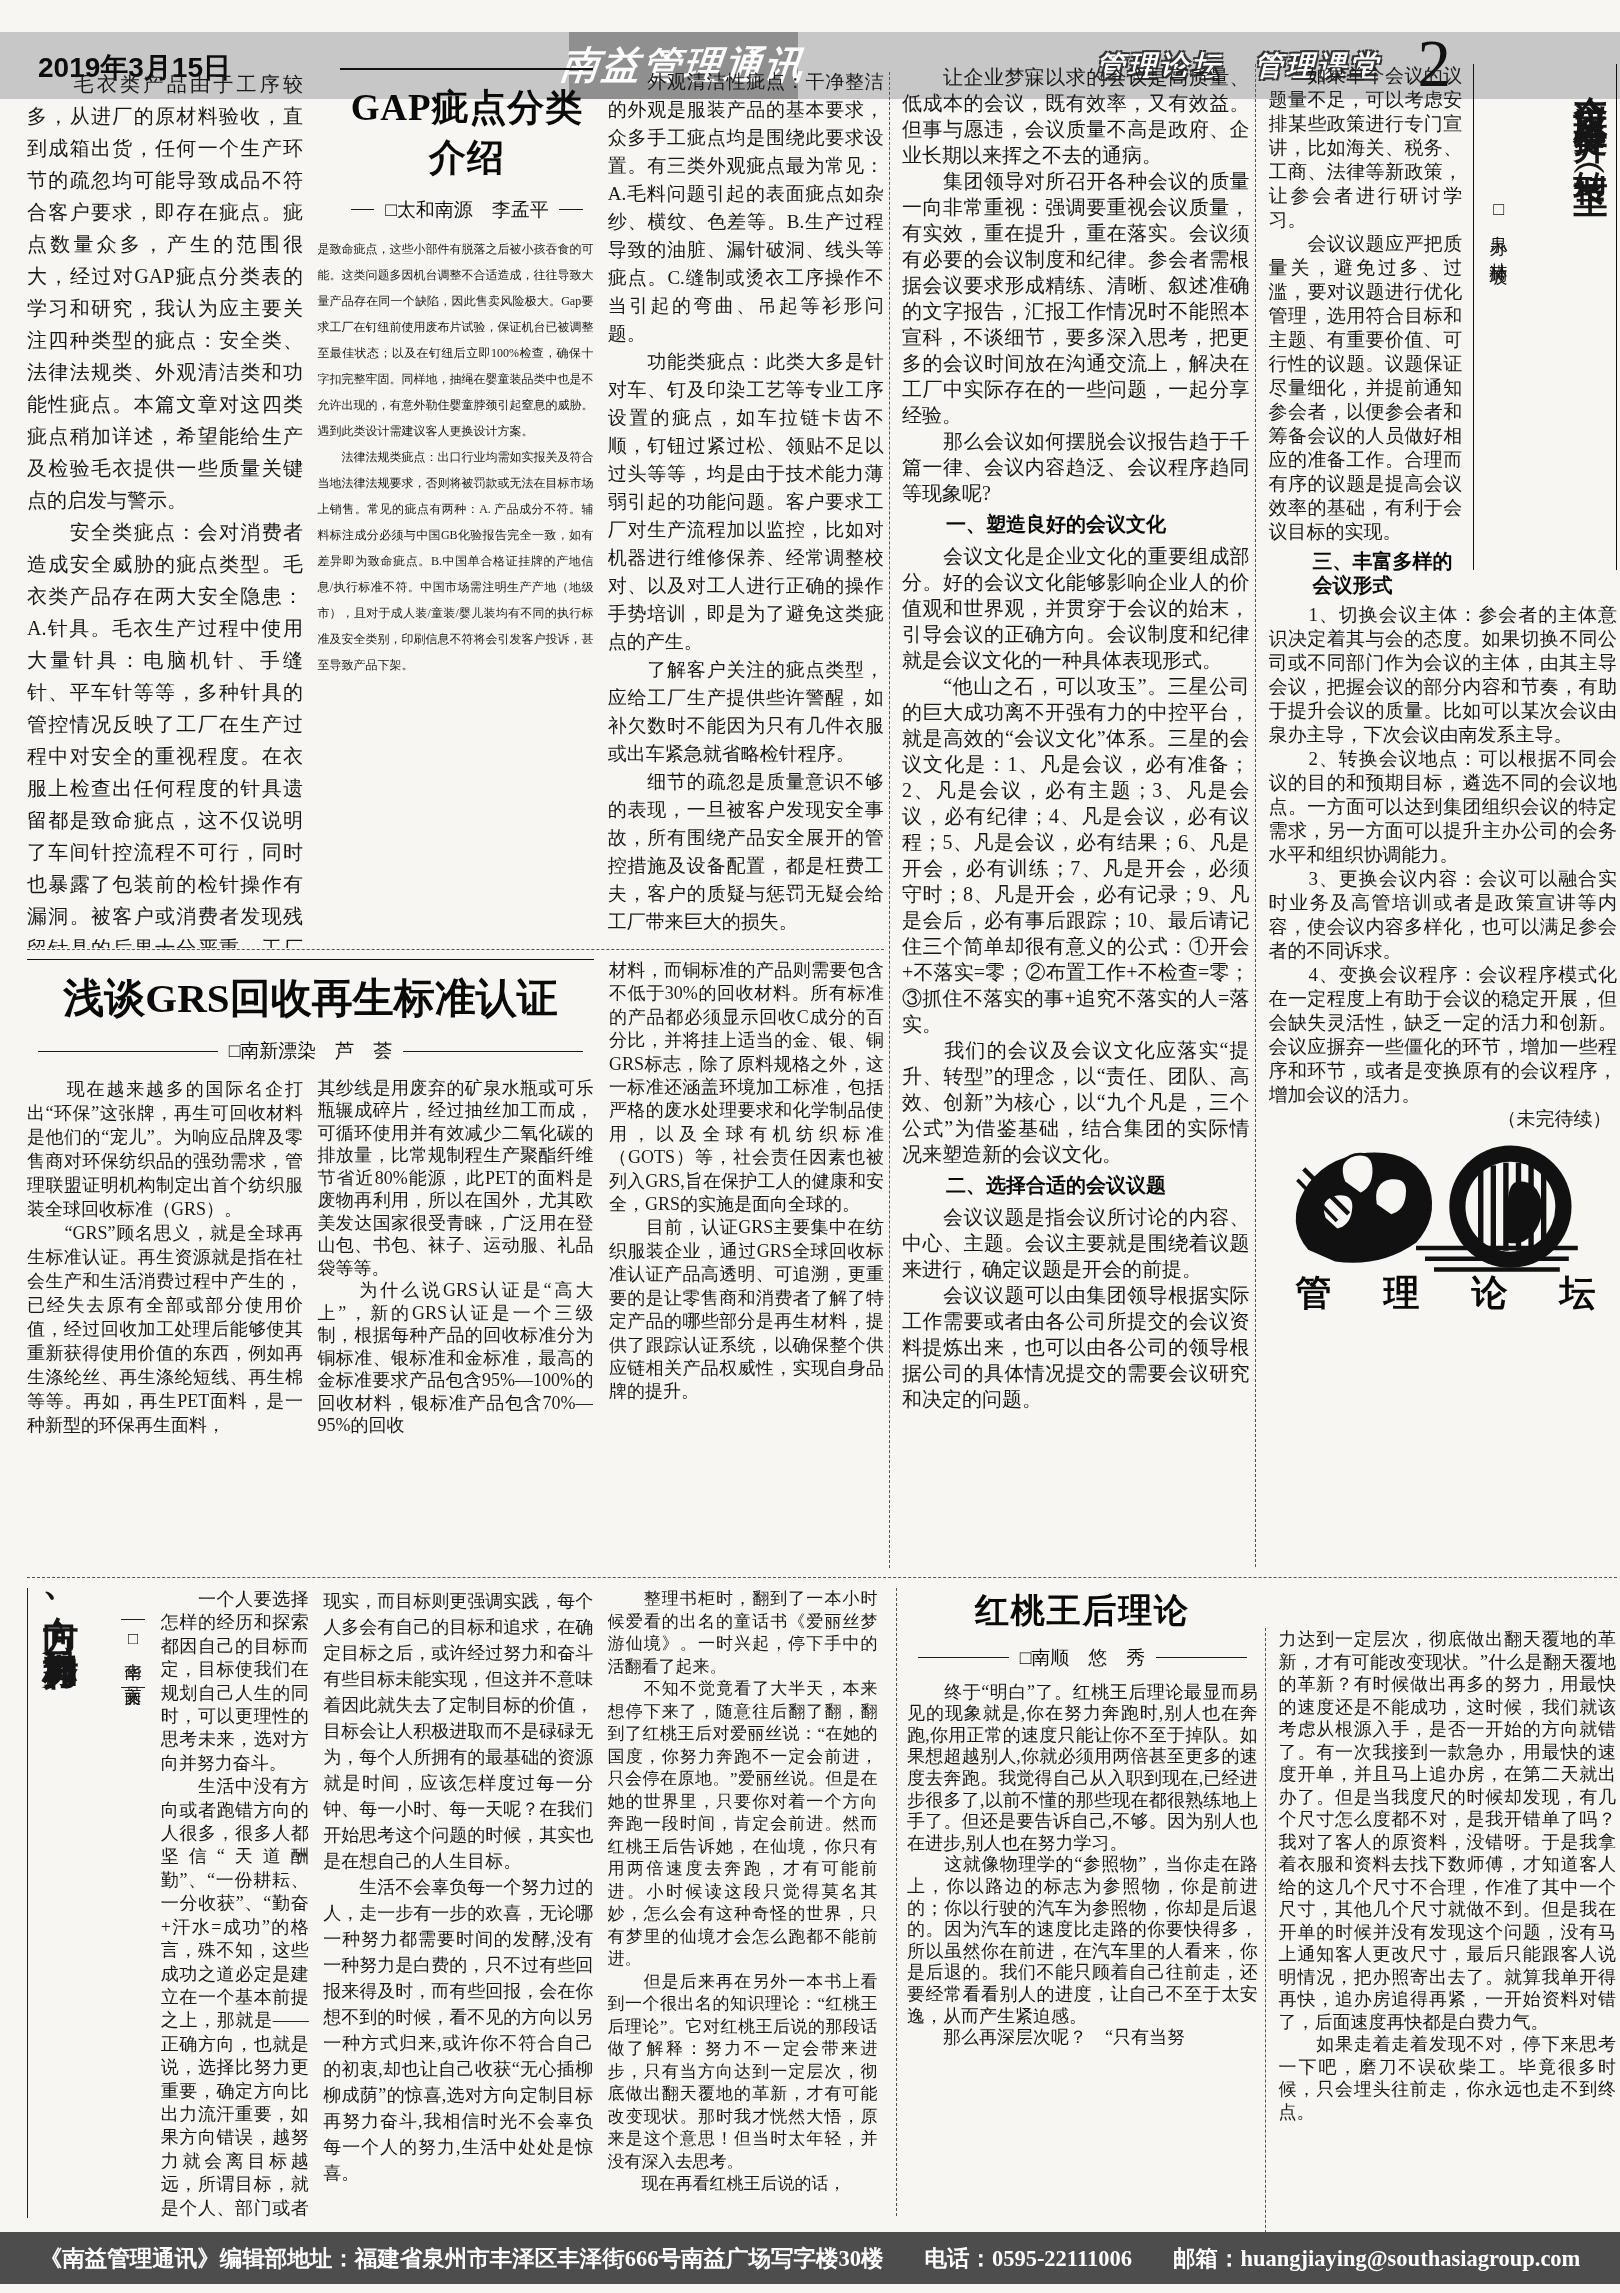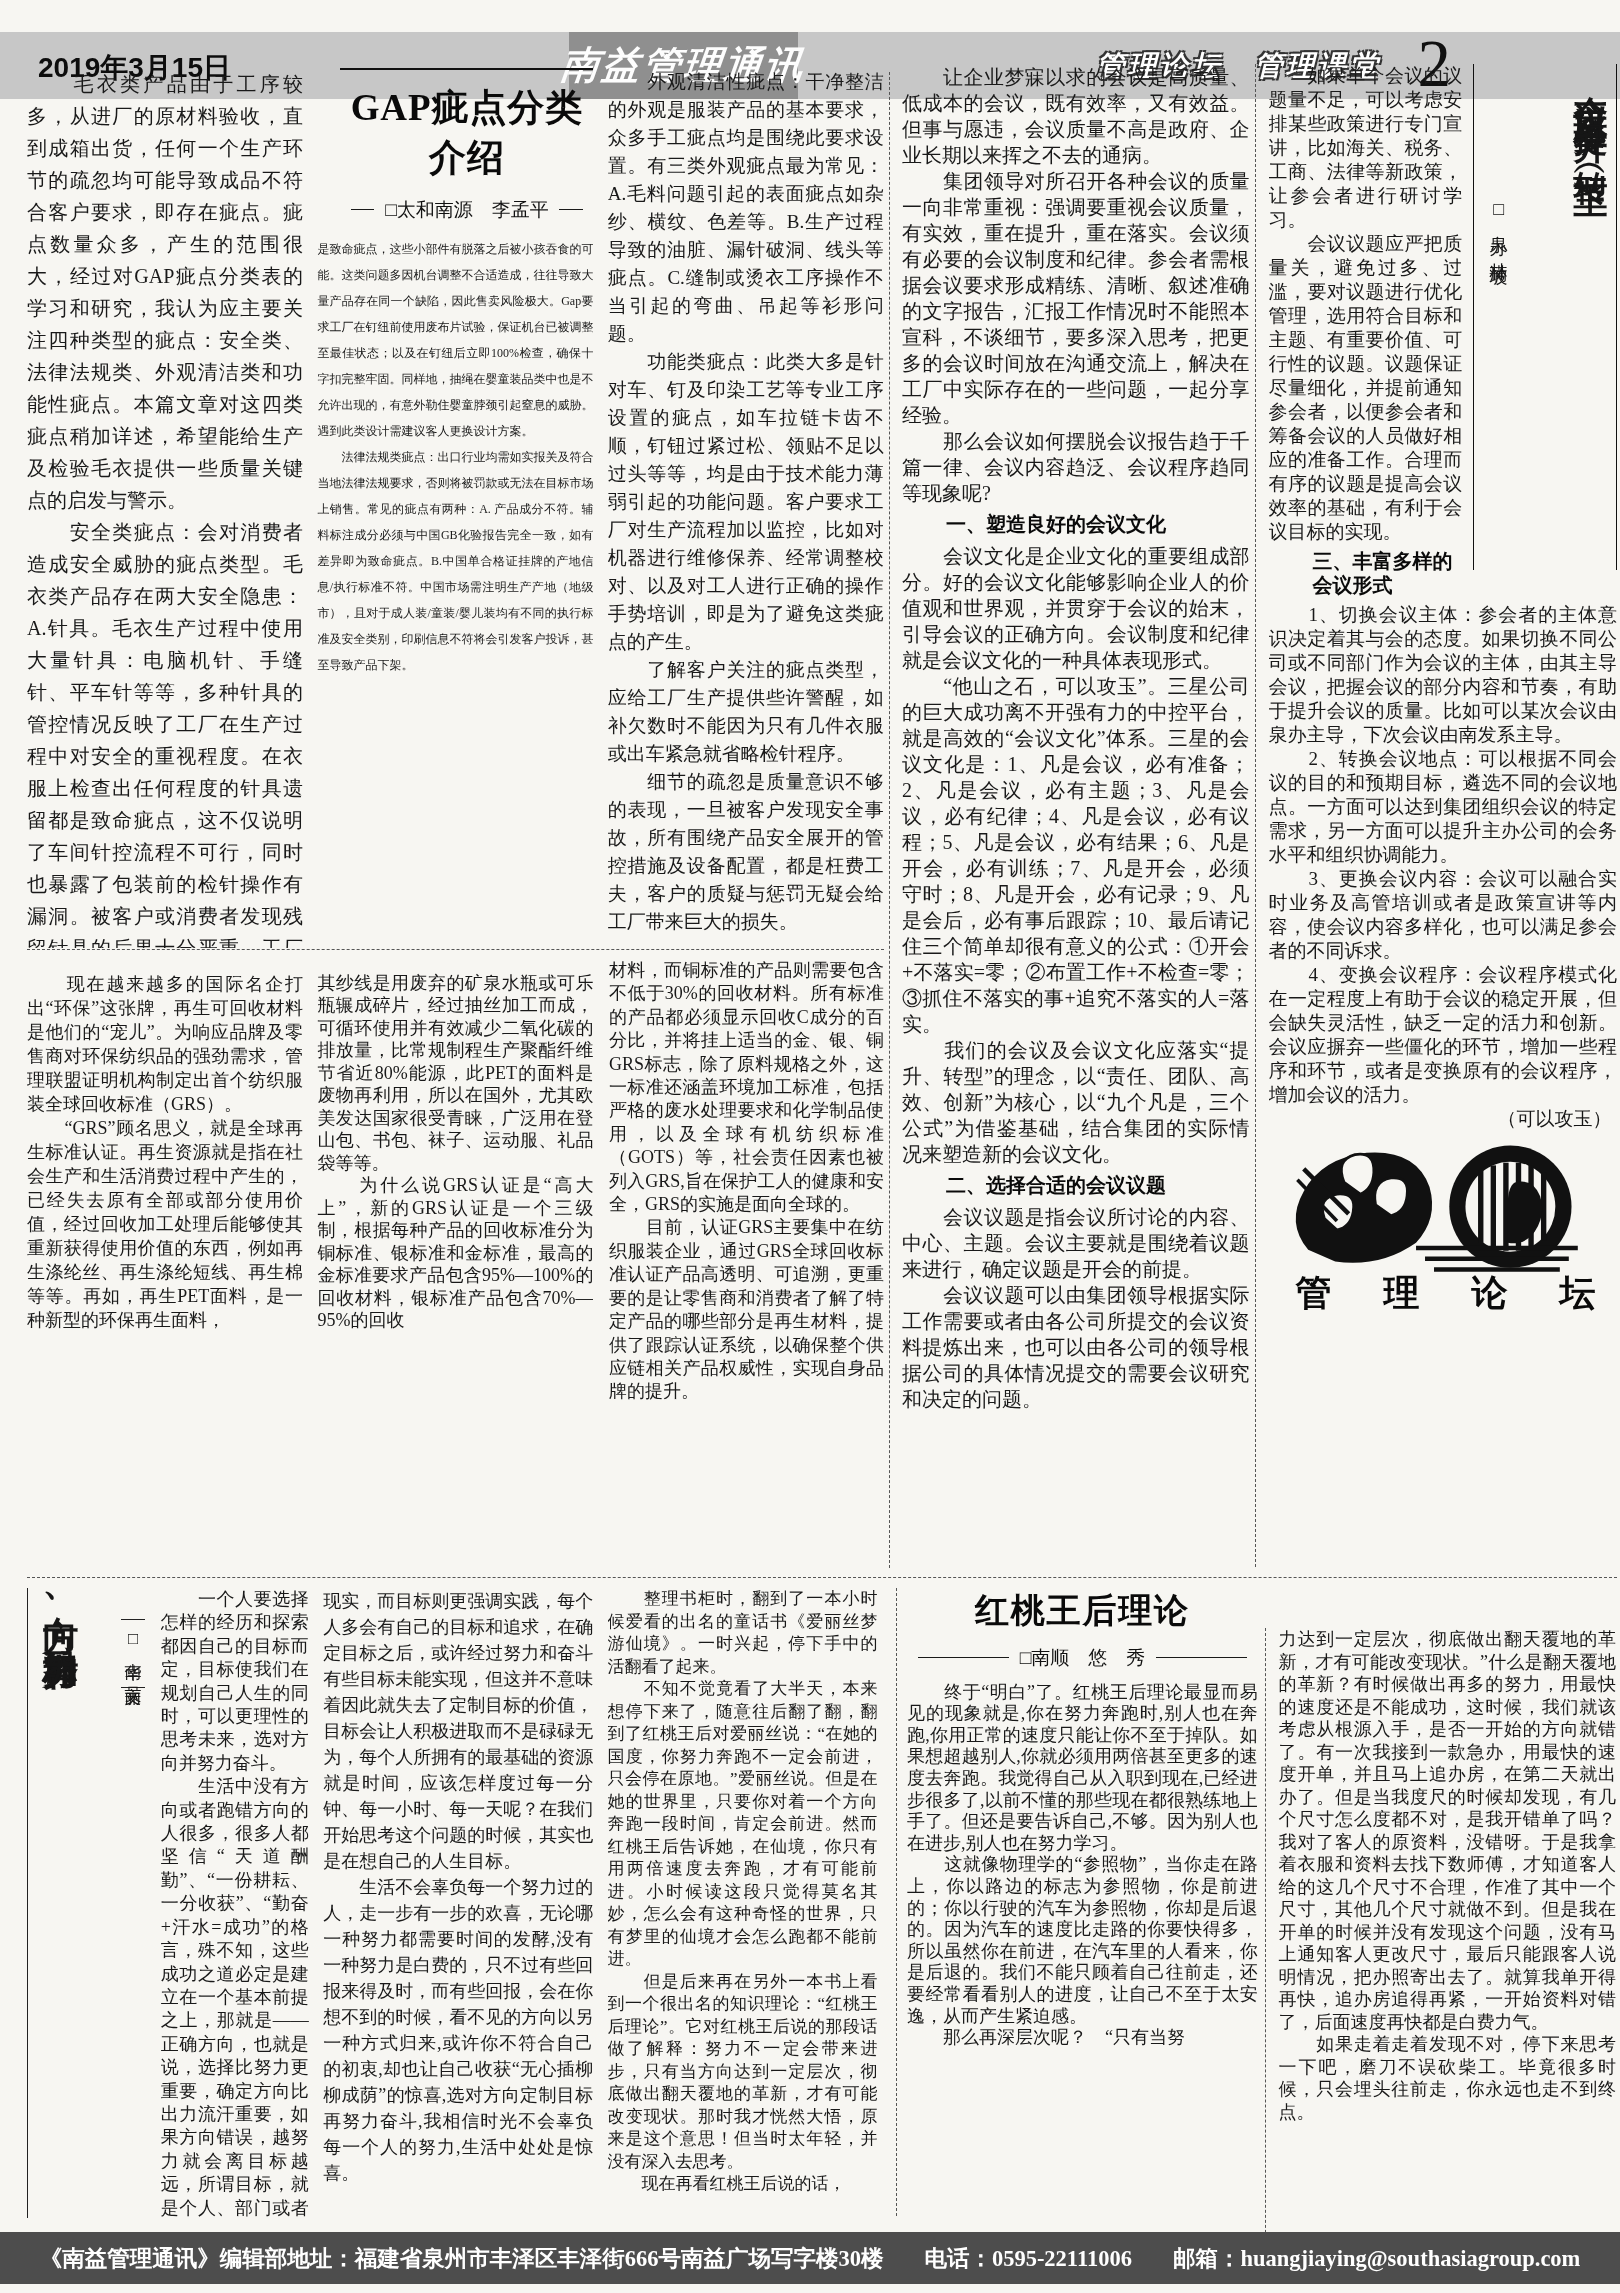--- a/index.html
+++ b/index.html
@@ -121,21 +121,21 @@
         <div class="meet-title">会议应进一步提升、转型（上）</div>
         <div class="meet-byline">□泉办　林满坡</div>
       </div>
       <div class="btxt">　　如果单个会议的议题量不足，可以考虑安排某些政策进行专门宣讲，比如海关、税务、工商、法律等新政策，让参会者进行研讨学习。
 　　会议议题应严把质量关，避免过多、过滥，要对议题进行优化管理，选用符合目标和主题、有重要价值、可行性的议题。议题保证尽量细化，并提前通知参会者，以便参会者和筹备会议的人员做好相应的准备工作。合理而有序的议题是提高会议效率的基础，有利于会议目标的实现。</div>
       <div class="inline-heading">三、丰富多样的会议形式</div>
       <div class="btxt">　　1、切换会议主体：参会者的主体意识决定着其与会的态度。如果切换不同公司或不同部门作为会议的主体，由其主导会议，把握会议的部分内容和节奏，有助于提升会议的质量。比如可以某次会议由泉办主导，下次会议由南发系主导。
 　　2、转换会议地点：可以根据不同会议的目的和预期目标，遴选不同的会议地点。一方面可以达到集团组织会议的特定需求，另一方面可以提升主办公司的会务水平和组织协调能力。
 　　3、更换会议内容：会议可以融合实时业务及高管培训或者是政策宣讲等内容，使会议内容多样化，也可以满足参会者的不同诉求。
 　　4、变换会议程序：会议程序模式化在一定程度上有助于会议的稳定开展，但会缺失灵活性，缺乏一定的活力和创新。会议应摒弃一些僵化的环节，增加一些程序和环节，或者是变换原有的会议程序，增加会议的活力。</div>
-      <div class="tbc">（可以攻玉）</div>
+      <div class="tbc">（未完待续）</div>
       <div class="stamp">
         <svg width="324" height="133" viewBox="0 0 360 148">
           <path d="M30 120 Q5 90 25 55 Q45 18 95 12 Q150 8 165 50 Q175 85 150 112 Q110 140 60 133 Z" fill="#111"></path>
           <path d="M70 45 Q60 20 82 14 Q104 10 103 34 Q102 52 88 58 Z" fill="#f7f6f2" stroke="#111" stroke-width="3"></path>
           <path d="M105 70 Q100 44 122 40 Q143 38 140 60 Q138 78 122 82 Z" fill="#f7f6f2" stroke="#111" stroke-width="3"></path>
           <path d="M48 85 Q40 62 62 58 Q84 56 80 78 Q77 95 62 98 Z" fill="#f7f6f2" stroke="#111" stroke-width="3"></path>
           <line x1="25" y1="30" x2="75" y2="80" stroke="#111" stroke-width="5"></line>
           <line x1="18" y1="42" x2="62" y2="88" stroke="#111" stroke-width="4"></line>
           <circle cx="255" cy="72" r="68" fill="#111"></circle>
           <circle cx="255" cy="72" r="50" fill="#f7f6f2"></circle>
@@ -154,20 +154,26 @@
             <line x1="170" y1="142" x2="310" y2="142"></line>
           </g>
         </svg>
         <div class="stamp-label">管理论坛</div>
       </div>
     </div>
   </div>
 
   <div class="grs-art">
     <div class="grs-left">
+      <div class="grs-title-block">
+        <div class="article-title grs-title">浅谈GRS回收再生标准认证</div>
+        <div class="byline">
+            <span>□南新漂染　芦　荟</span>
+          </div>
+      </div>
       <div class="grs-cols">
         <div class="grs-c btxt" style="font-size:18px; line-height:24px;">　　现在越来越多的国际名企打出“环保”这张牌，再生可回收材料是他们的“宠儿”。为响应品牌及零售商对环保纺织品的强劲需求，管理联盟证明机构制定出首个纺织服装全球回收标准（GRS）。
 　　“GRS”顾名思义，就是全球再生标准认证。再生资源就是指在社会生产和生活消费过程中产生的，已经失去原有全部或部分使用价值，经过回收加工处理后能够使其重新获得使用价值的东西，例如再生涤纶丝、再生涤纶短线、再生棉等等。再如，再生PET面料，是一种新型的环保再生面料，</div>
         <div class="grs-c btxt" style="font-size:18px; line-height:22.5px;">其纱线是用废弃的矿泉水瓶或可乐瓶辗成碎片，经过抽丝加工而成，可循环使用并有效减少二氧化碳的排放量，比常规制程生产聚酯纤维节省近80%能源，此PET的面料是废物再利用，所以在国外，尤其欧美发达国家很受青睐，广泛用在登山包、书包、袜子、运动服、礼品袋等等。
 　　为什么说GRS认证是“高大上”，新的GRS认证是一个三级制，根据每种产品的回收标准分为铜标准、银标准和金标准，最高的金标准要求产品包含95%—100%的回收材料，银标准产品包含70%—95%的回收</div>
       </div>
     </div>
     <div class="grs-c3 btxt" style="font-size:18px; line-height:23.4px;">材料，而铜标准的产品则需要包含不低于30%的回收材料。所有标准的产品都必须显示回收C成分的百分比，并将挂上适当的金、银、铜GRS标志，除了原料规格之外，这一标准还涵盖环境加工标准，包括严格的废水处理要求和化学制品使用，以及全球有机纺织标准（GOTS）等，社会责任因素也被列入GRS,旨在保护工人的健康和安全，GRS的实施是面向全球的。
 　　目前，认证GRS主要集中在纺织服装企业，通过GRS全球回收标准认证产品高透明、可追溯，更重要的是让零售商和消费者了解了特定产品的哪些部分是再生材料，提供了跟踪认证系统，以确保整个供应链相关产品权威性，实现自身品牌的提升。</div>
   </div>

